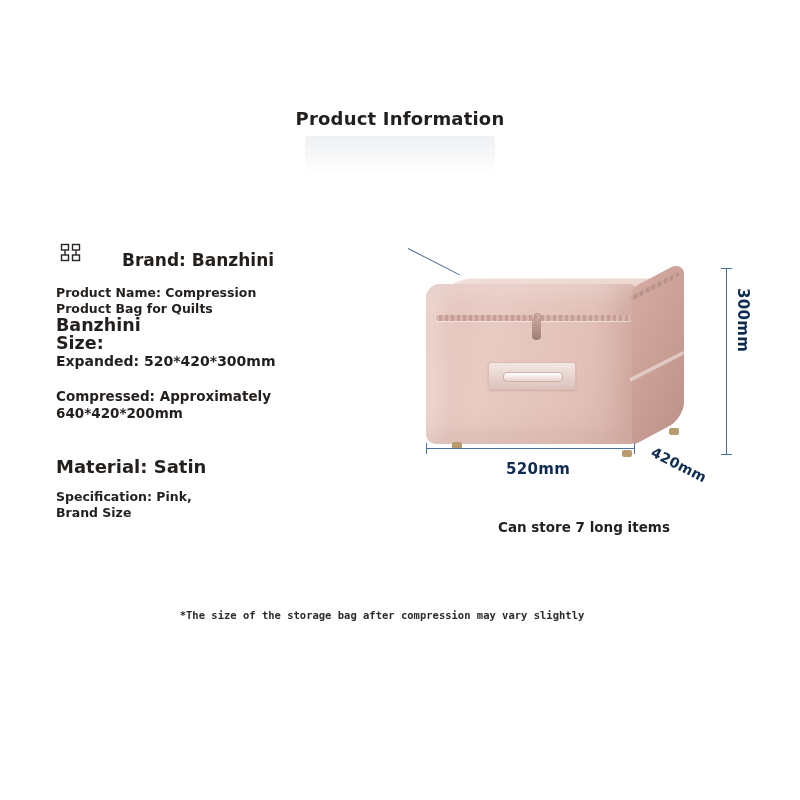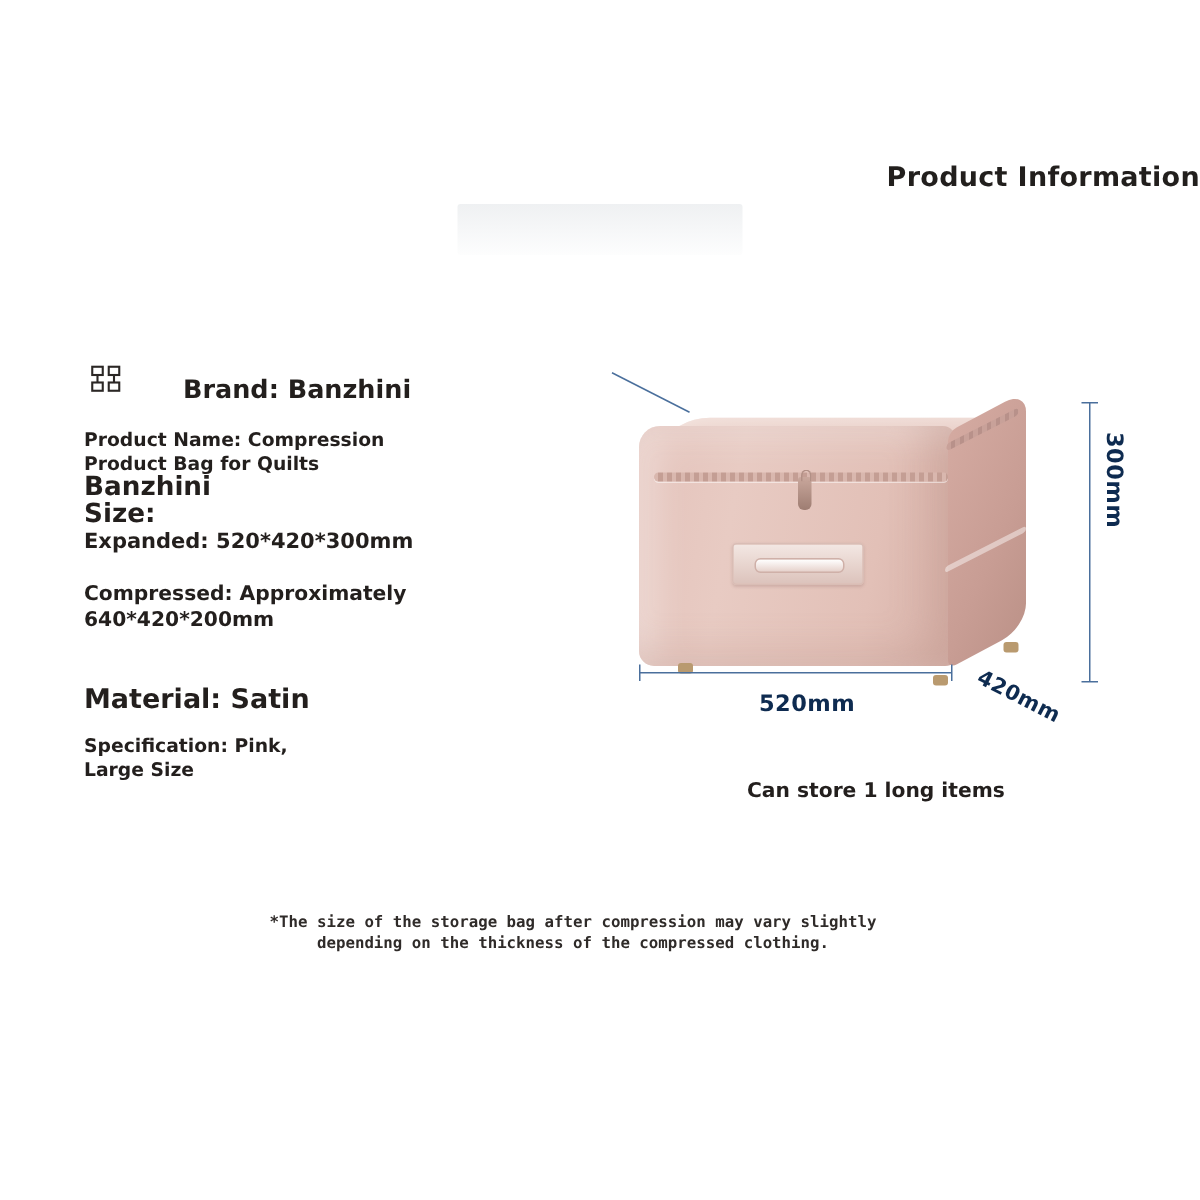--- a/index.html
+++ b/index.html
@@ -19,21 +19,21 @@
     position: absolute;
     left: 0; top: 0;
     width: 800px; height: 800px;
   }
 
   
   .page-title {
     position: absolute;
     left: 0; top: 108px;
     width: 800px;
-    text-align: right;
+    text-align: center;
     font-size: 18px;
     font-weight: bold;
     letter-spacing: 0.2px;
     color: #221f1d;
   }
 
   
   .title-ghost {
     position: absolute;
     left: 305px; top: 136px;
@@ -315,21 +315,21 @@
       <line x1="16" y1="7" x2="16" y2="12" stroke="#2b2725" stroke-width="1.4"></line>
     </svg>
   </div>
 
   <div class="txt brand">Brand: Banzhini</div>
   <div class="txt prodname">Product Name: Compression Product Bag for Quilts</div>
   <div class="txt size-label">Banzhini Size:</div>
   <div class="txt expanded">Expanded: 520*420*300mm</div>
   <div class="txt compressed">Compressed: Approximately 640*420*200mm</div>
   <div class="txt material">Material: Satin</div>
-  <div class="txt specification">Specification: Pink, Large Size</div>
+  <div class="txt specification">Specification: Pink, Brand Size</div>
 
   <div class="product-stage">
 
     <div class="bag">
       <div class="bag-top"></div>
       <div class="bag-front"></div>
       <div class="bag-side"></div>
       <div class="seam"></div>
       <div class="zip"></div>
       <div class="zip-side"></div>
@@ -348,21 +348,20 @@
     <div class="dim-line dim-h"></div>
     <div class="dim-h-cap-l"></div>
     <div class="dim-h-cap-r"></div>
     <div class="dim-label h">520mm</div>
 
     <div class="dim-d"></div>
     <div class="dim-label d">420mm</div>
   </div>
 
   <div class="capacity">
-    <div>Can store 1 long items</div>
+    <div>Can store 7 long items</div>
   </div>
 
   <div class="footnote">
     <div>*The size of the storage bag after compression may vary slightly</div>
-    <div>depending on the thickness of the compressed clothing.</div>
   </div>
 
 </div>
 
 </body></html>

